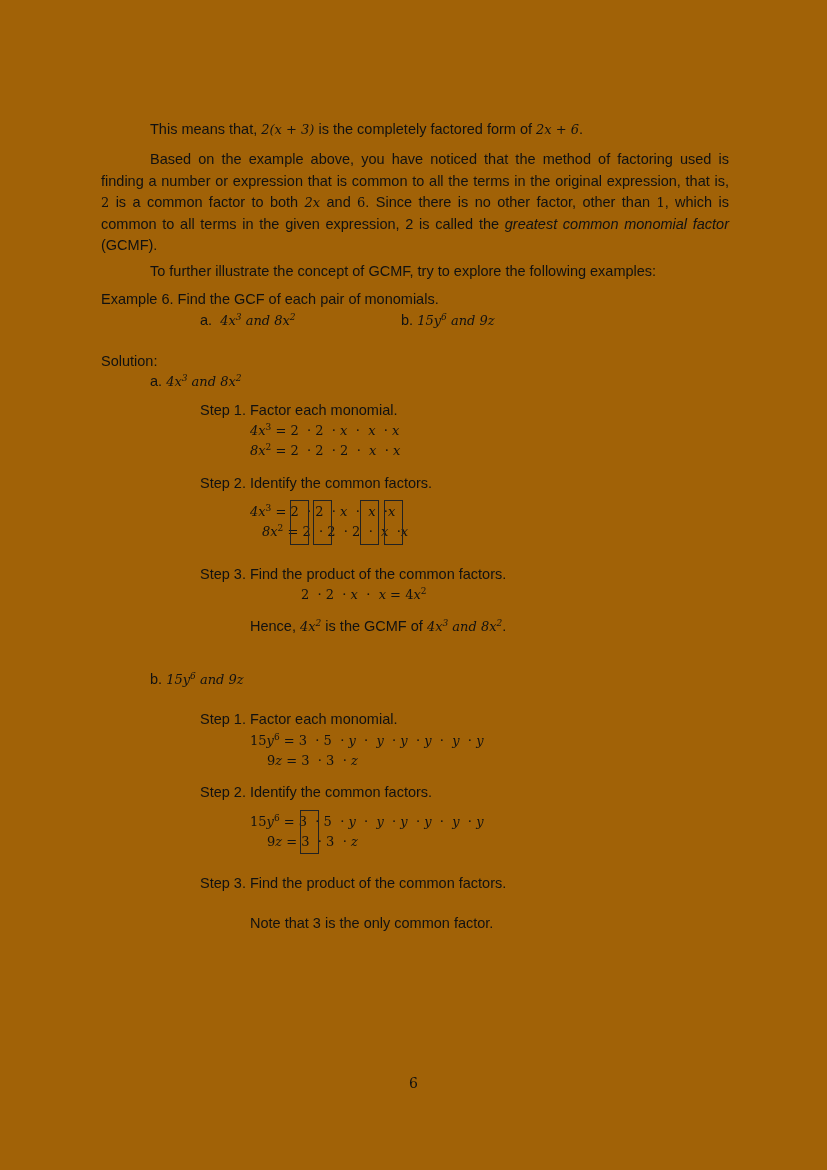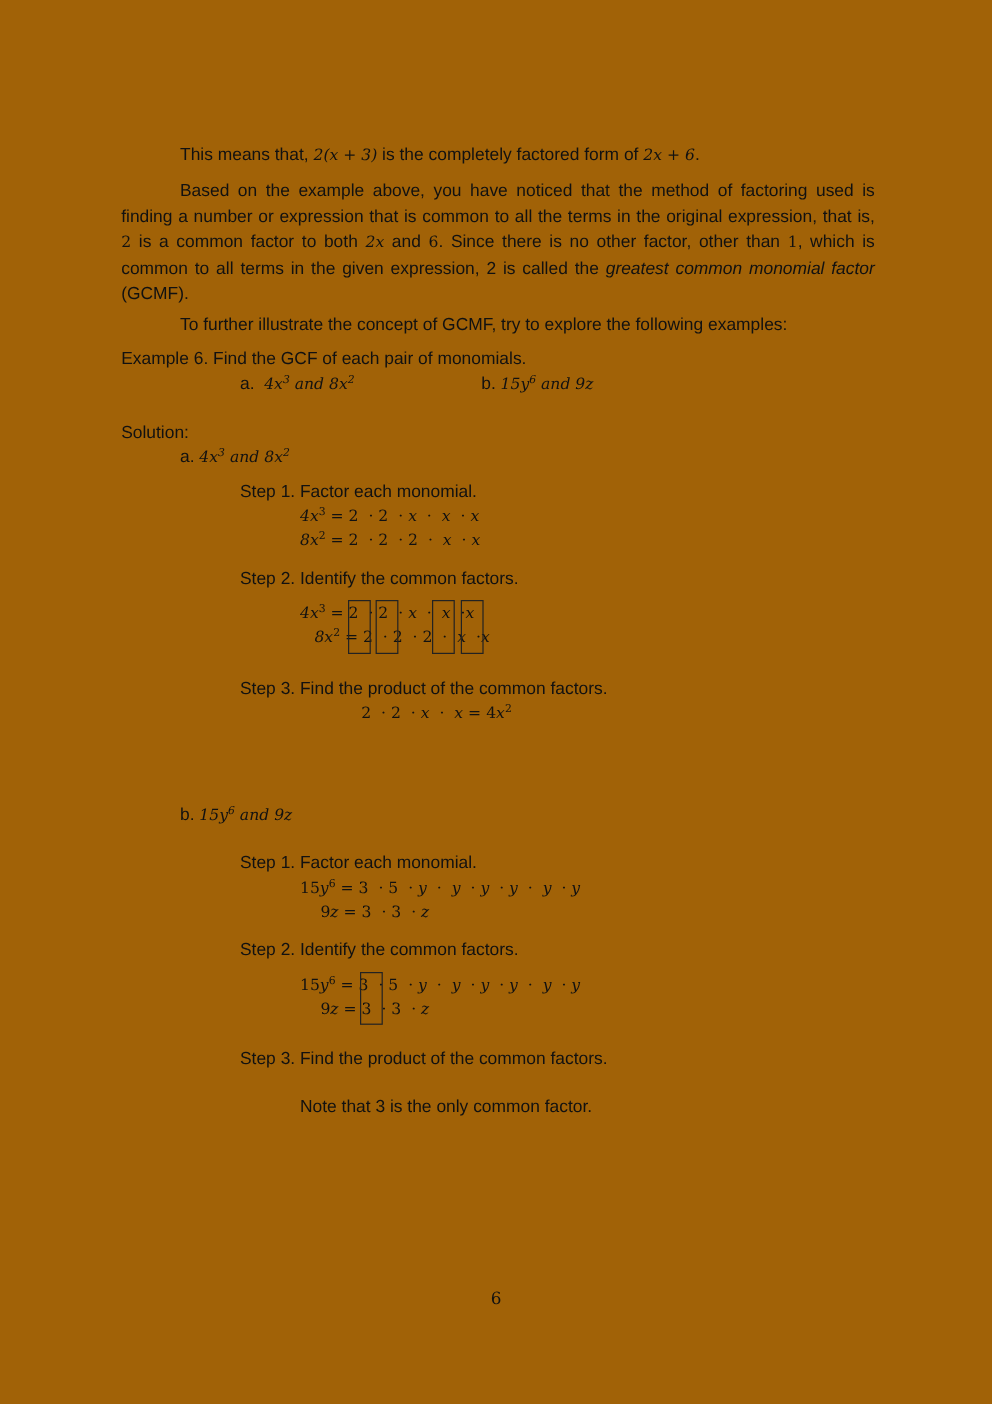--- a/index.html
+++ b/index.html
@@ -51,20 +51,23 @@
   <div class="eq" style="left:250px; top:502px;"><i>4x</i><sup>3</sup> =&nbsp;2&nbsp;&nbsp;·&nbsp;2&nbsp;&nbsp;·&nbsp;<i>x</i>&nbsp;&nbsp;·&nbsp;&nbsp;<i>x</i>&nbsp;&nbsp;·<i>x</i></div>
   <div class="eq" style="left:250px; top:522px;margin-left:12px;"><i>8x</i><sup>2</sup> =&nbsp;2&nbsp;&nbsp;·&nbsp;2&nbsp;&nbsp;·&nbsp;2&nbsp;&nbsp;·&nbsp;&nbsp;<i>x</i>&nbsp;&nbsp;·<i>x</i></div>
   <div class="box" style="left:290px; top:500px; width:19px; height:45px;"></div>
   <div class="box" style="left:313px; top:500px; width:19px; height:45px;"></div>
   <div class="box" style="left:360px; top:500px; width:19px; height:45px;"></div>
   <div class="box" style="left:384px; top:500px; width:19px; height:45px;"></div>
 
   <div class="t" style="left:200px; top:564px;">Step 3. Find the product of the common factors.</div>
   <div class="eq" style="left:301px; top:585px;text-align:right;">2 &nbsp;· 2 &nbsp;· <i>x</i> &nbsp;· &nbsp;<i>x</i> = 4<i>x</i><sup>2</sup></div>
 
+  <div class="t" style="left:250px; top:616px;">
+    <span>Hence, </span><span class="mi">4x<sup>2</sup></span><span> is the GCMF of </span><span class="mi">4x<sup>3</sup> and 8x<sup>2</sup></span><span>.</span>
+  </div>
 
   <div class="t" style="left:150px; top:669px;">
     <span>b.</span> <span class="mi">15y<sup>6</sup> and 9z</span>
   </div>
 
   <div class="t" style="left:200px; top:709px;">Step 1. Factor each monomial.</div>
   <div class="eq" style="left:250px; top:731px;">15<i>y</i><sup>6</sup> = 3 &nbsp;· 5 &nbsp;· <i>y</i> &nbsp;· &nbsp;<i>y</i> &nbsp;· <i>y</i> &nbsp;· <i>y</i> &nbsp;· &nbsp;<i>y</i> &nbsp;· <i>y</i></div>
   <div class="eq" style="left:267px; top:751px;">9<i>z</i> = 3 &nbsp;· 3 &nbsp;· <i>z</i></div>
 
   <div class="t" style="left:200px; top:782px;">Step 2.  Identify the common factors.</div>

